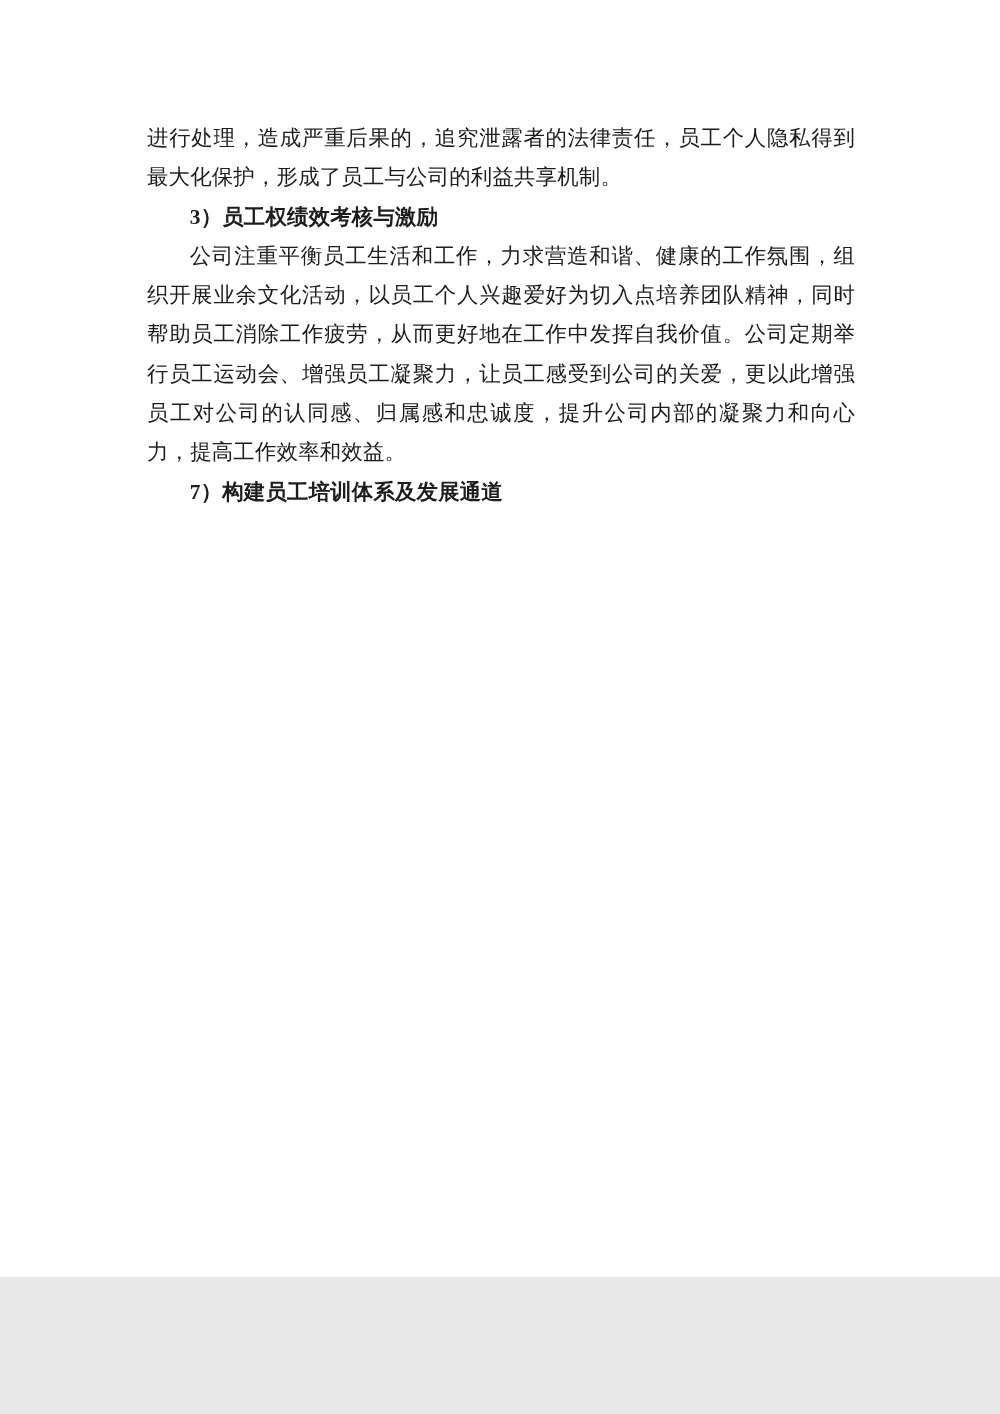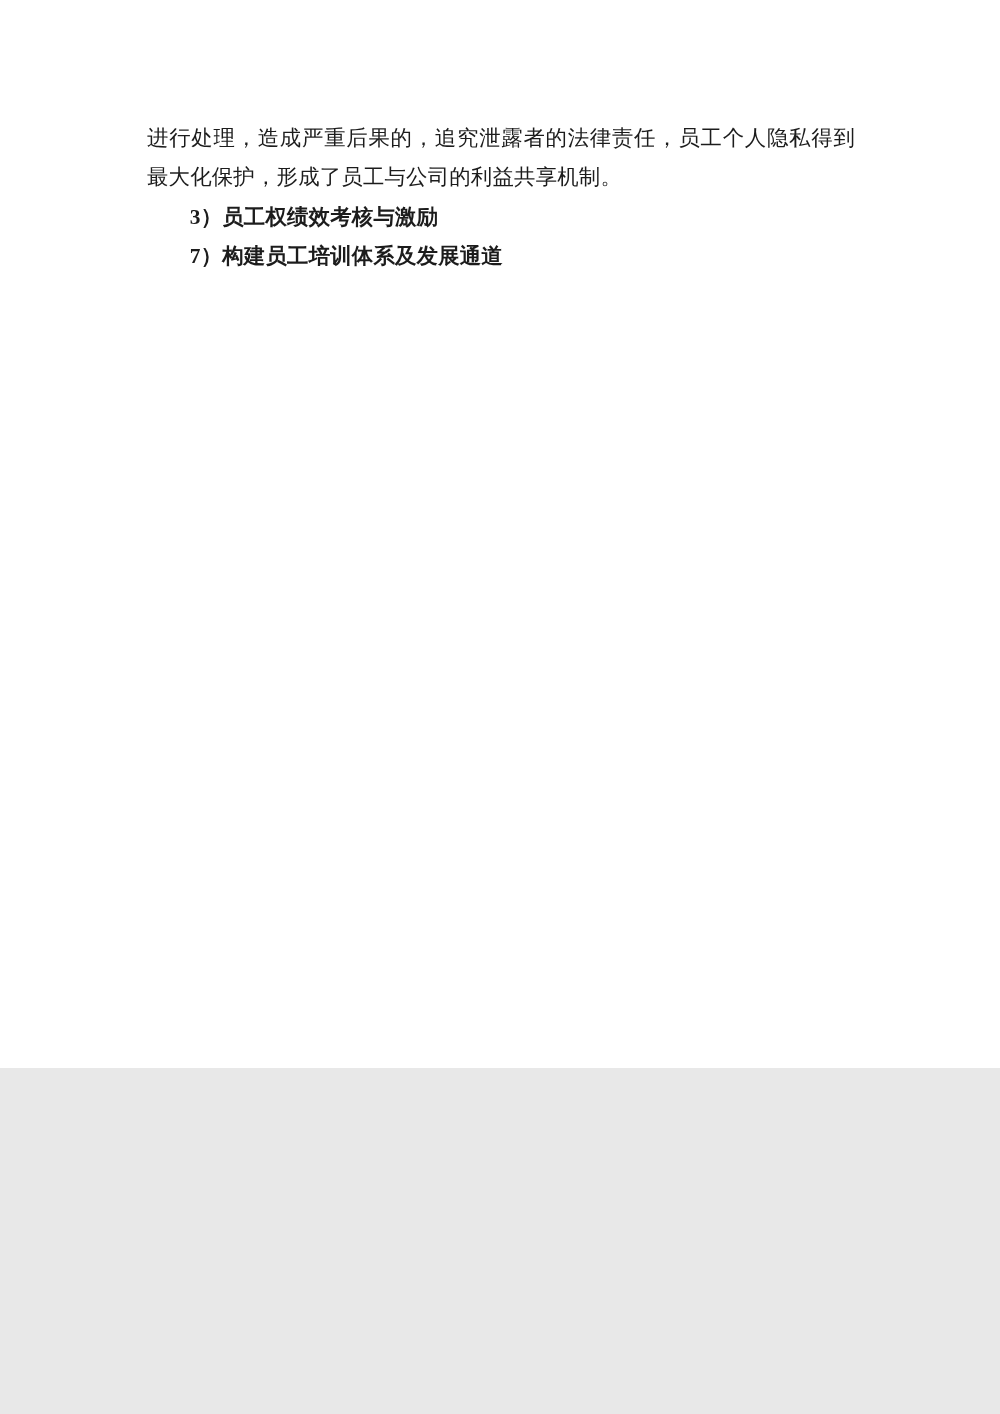--- a/index.html
+++ b/index.html
@@ -3,21 +3,21 @@
 <meta charset="utf-8">
 <style>
   html, body {
     margin: 0;
     padding: 0;
     background: #e8e8e8;
   }
   .page {
     position: relative;
     width: 1000px;
-    height: 1068px;
+    height: 1277px;
     margin: 0 auto;
     background: #ffffff;
     overflow: hidden;
     font-family: "Liberation Serif", "DejaVu Serif", serif;
     color: #1c1c1c;
   }
   .text-area {
     position: absolute;
     top: 119px;
     left: 147px;
@@ -54,17 +54,18 @@
     color: #111111;
   }
 </style>
 </head>
 <body>
 
 <div class="page">
   <div class="text-area">
     <p class="para-continuation">进行处理，造成严重后果的，追究泄露者的法律责任，员工个人隐私得到最大化保护，形成了员工与公司的利益共享机制。</p>
     <p class="heading">3）员工权绩效考核与激励</p>
+    <p class="para">公司注重平衡员工生活和工作，力求营造和谐、健康的工作氛围，组织开展业余文化活动，以员工个人兴趣爱好为切入点培养团队精神，同时帮助员工消除工作疲劳，从而更好地在工作中发挥自我价值。公司定期举行员工运动会、增强员工凝聚力，让员工感受到公司的关爱，更以此增强员工对公司的认同感、归属感和忠诚度，提升公司内部的凝聚力和向心力，提高工作效率和效益。</p>
     <p class="heading">7）构建员工培训体系及发展通道</p>
   </div>
 
   <div class="page-number">10</div>
 </div>
 
 </body></html>

